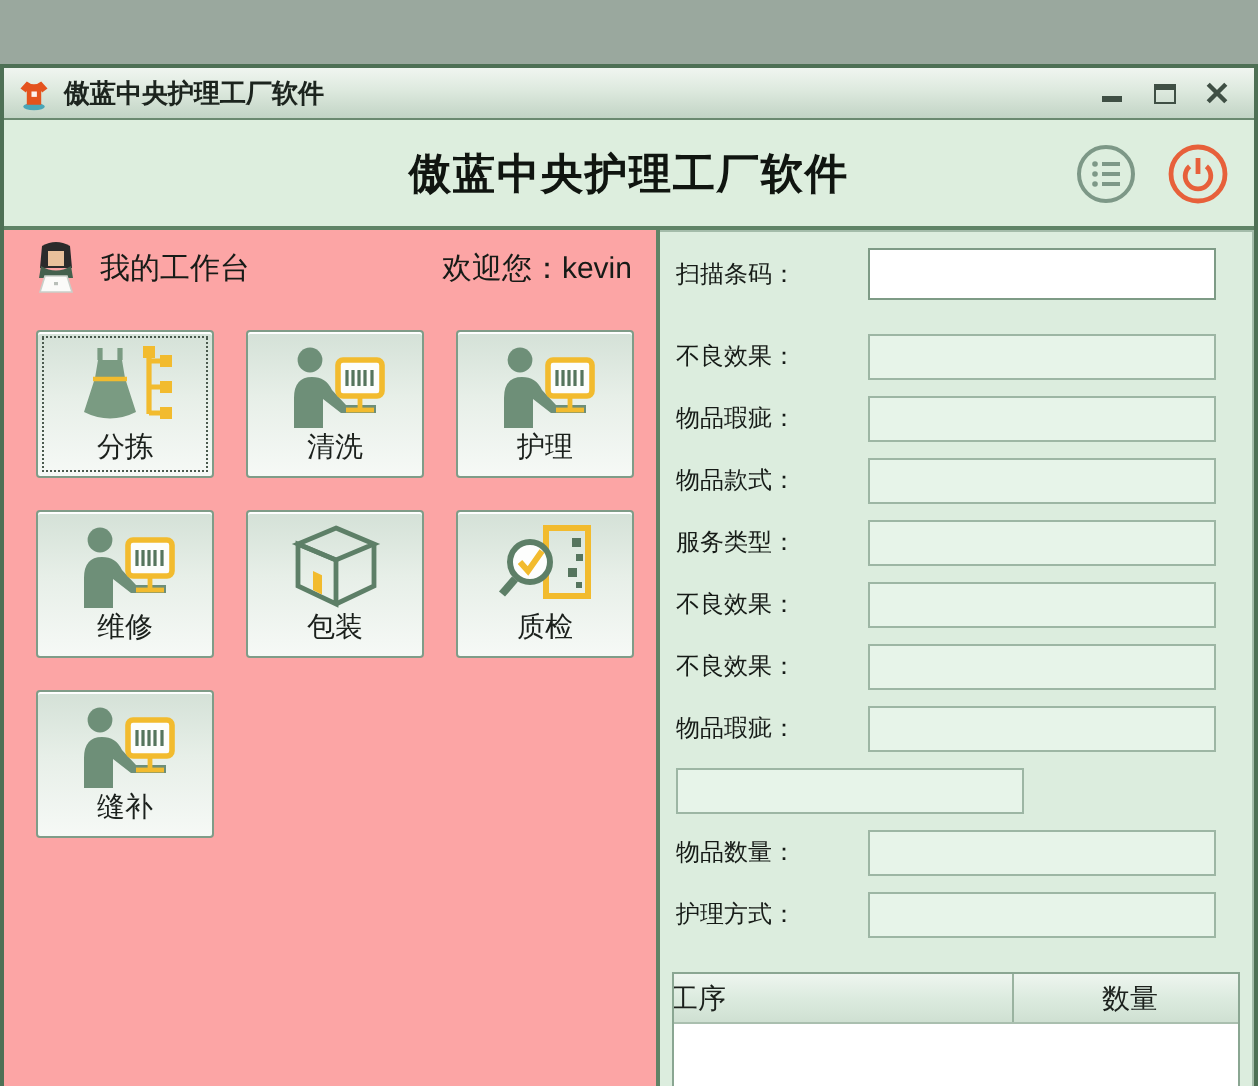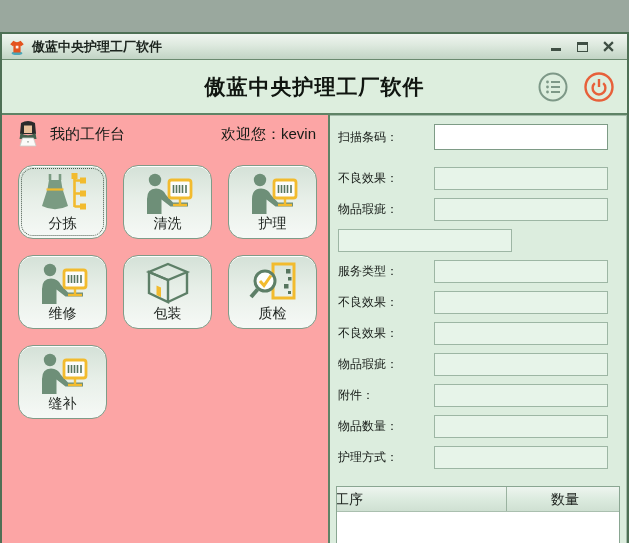--- a/index.html
+++ b/index.html
@@ -27,21 +27,21 @@
   .content { flex:1; display:flex; min-height:0; }
   .left-panel { flex:0 0 328px; border-right:2px solid #5f8366; padding-top:2px; background:#fca5a5; }
   .right-panel { flex:1; background:#dcedde; border:1px solid #a4bcaa; border-left:none;
                  padding:6px 6px 4px 6px; display:flex; flex-direction:column; }
 
   
   .workbench-row { display:flex; align-items:center; margin:2px 12px 16px 12px; height:30px; }
   .wb-label { font-size:15px; margin-left:8px; color:#161b17; }
   .welcome { margin-left:auto; font-size:15px; color:#161b17; }
   .btn-grid { display:grid; grid-template-columns:repeat(3,89px); gap:16px; margin-left:16px; }
-  .action-btn { height:74px; border:1px solid #7f9c88; border-radius:15px;
+  .action-btn { height:74px; border:1px solid #7f9c88; border-radius:2px;
                 background:linear-gradient(180deg,#d4e1d7 0%,#e7efe8 45%,#f6f9f6 100%);
                 box-shadow:inset 0 1px 0 #ffffff;
                 display:flex; flex-direction:column; align-items:center; justify-content:flex-end;
                 padding-bottom:5px; cursor:pointer; }
   .action-btn .icon-box { flex:1; display:flex; align-items:center; justify-content:center; padding-top:4px; }
   .btn-label { font-size:14px; color:#1b201c; }
   .action-btn.focused { outline:1px dotted #4a5a4e; outline-offset:-4px; }
 
   
   .scan-row { display:flex; align-items:center; margin:2px 0 0 2px; }
@@ -249,40 +249,40 @@
       <div class="field-rows">
         <div class="field-row">
           <span class="field-label">不良效果：</span>
           <input class="field-input" type="text" value="" style="">
         </div>
         <div class="field-row">
           <span class="field-label">物品瑕疵：</span>
           <input class="field-input" type="text" value="" style="">
         </div>
         <div class="field-row">
+          <span class="field-label">物品款式：</span>
           <input class="field-input" type="text" value="" style="">
         </div>
         <div class="field-row">
           <span class="field-label">服务类型：</span>
           <input class="field-input" type="text" value="" style="">
         </div>
         <div class="field-row">
           <span class="field-label">不良效果：</span>
           <input class="field-input" type="text" value="" style="">
         </div>
         <div class="field-row">
           <span class="field-label">不良效果：</span>
           <input class="field-input" type="text" value="" style="">
         </div>
         <div class="field-row">
           <span class="field-label">物品瑕疵：</span>
           <input class="field-input" type="text" value="" style="">
         </div>
         <div class="field-row">
-          <span class="field-label">附件：</span>
           <input class="field-input" type="text" value="" style="">
         </div>
         <div class="field-row">
           <span class="field-label">物品数量：</span>
           <input class="field-input" type="text" value="" style="">
         </div>
         <div class="field-row">
           <span class="field-label">护理方式：</span>
           <input class="field-input" type="text" value="" style="">
         </div>

